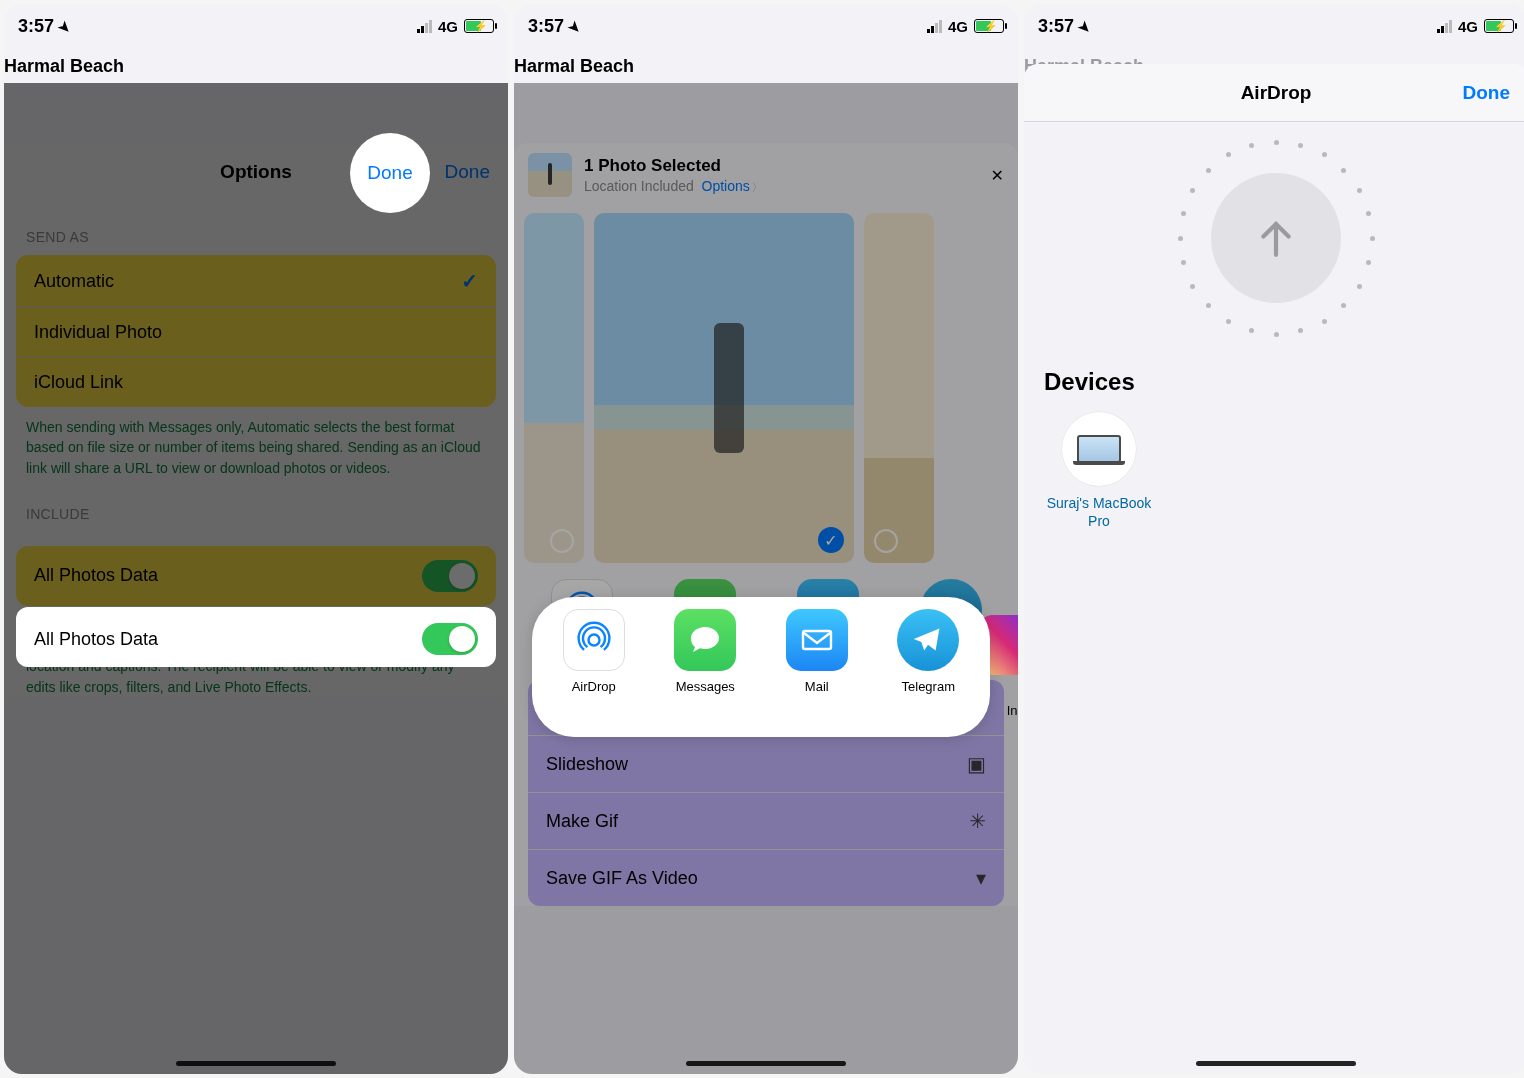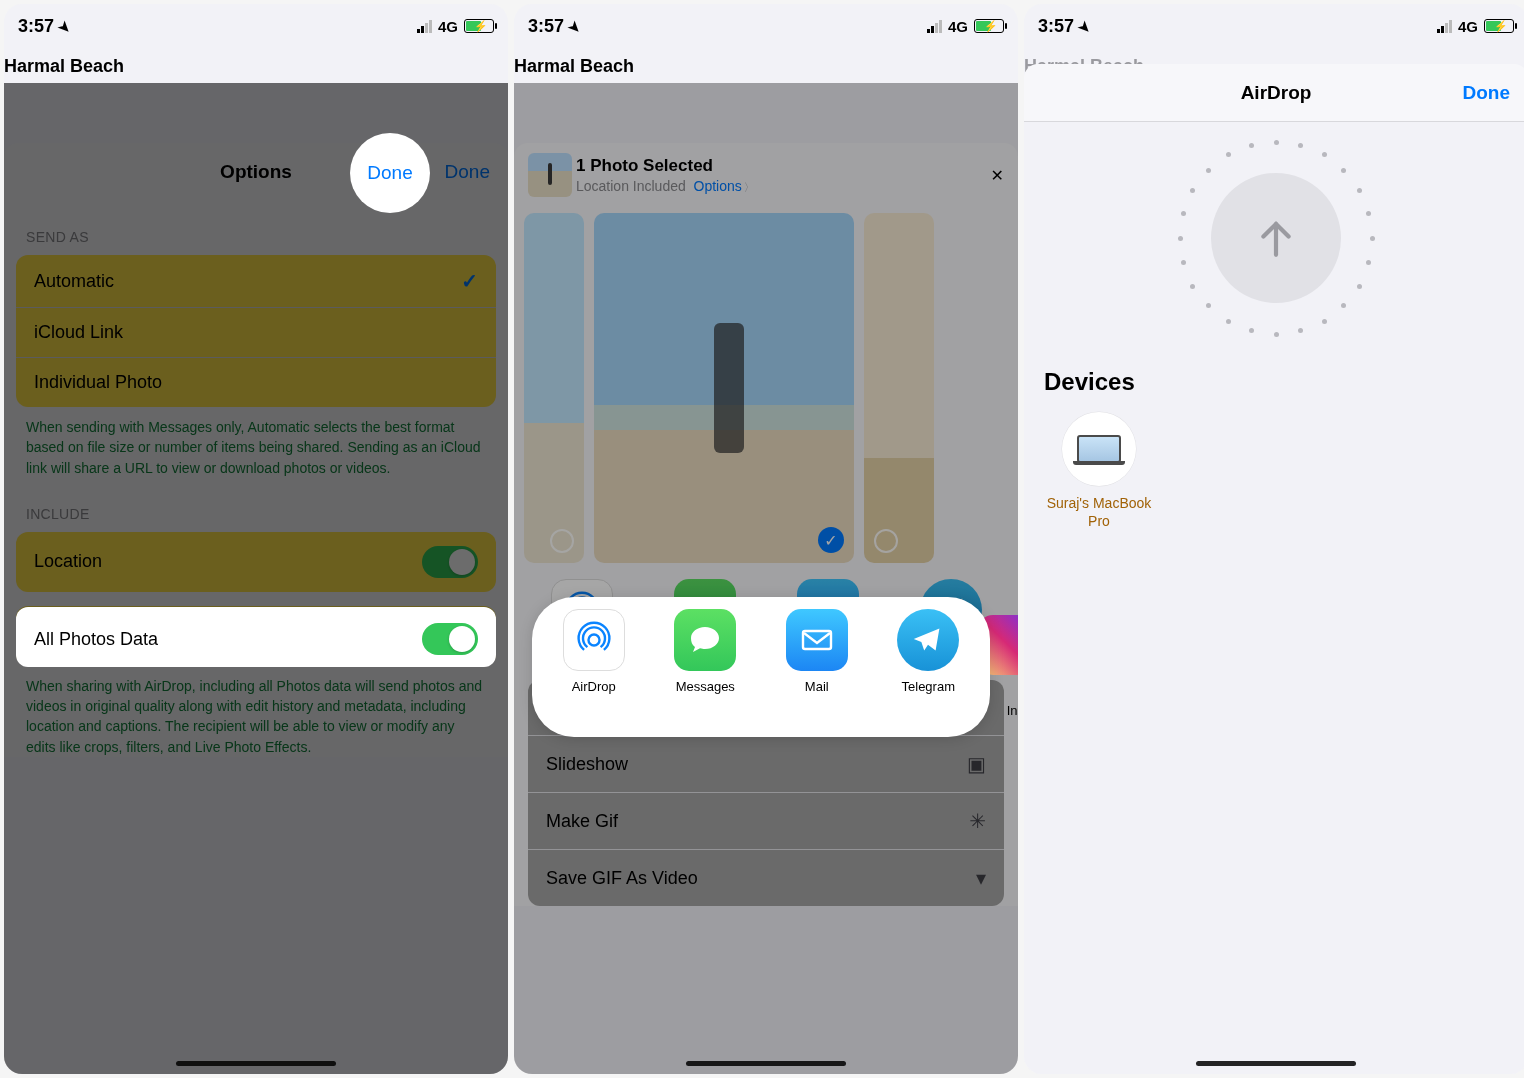--- a/index.html
+++ b/index.html
@@ -122,21 +122,21 @@
   }
   .hl-roundrect {
     position:absolute;
     background:#fff;
     border-radius:42px;
     box-shadow: 0 2px 14px rgba(0,0,0,0.15);
   }
 
   
   .share-header {
-    display:flex; align-items:center; gap:4px; padding:10px 14px;
+    display:flex; align-items:center; gap:12px; padding:10px 14px;
   }
   .thumb {
     width:44px;height:44px;border-radius:6px;
     background: linear-gradient(#bde1ff 0 40%, #e9dfc6 40% 100%);
     position:relative; flex:none;
   }
   .thumb::after{content:"";position:absolute;left:20px;top:10px;width:4px;height:22px;background:#3a3a3a;border-radius:2px;}
   .share-titles { flex:1; }
   .share-titles .t1{ font-size:17px; font-weight:600;}
   .share-titles .t2{ font-size:14px; color:#8a8a8e; margin-top:2px;}
@@ -174,21 +174,21 @@
   .app .icon {
     width:62px;height:62px;border-radius:15px;margin:0 auto 8px;
     display:flex;align-items:center;justify-content:center;
   }
   .ic-airdrop{background:#fff;border:0.5px solid #ddd;}
   .ic-messages{background:linear-gradient(#5ce063,#33c75a);}
   .ic-mail{background:linear-gradient(#3fc8ff,#1c86f4);}
   .ic-telegram{background:linear-gradient(#3ac0f5,#1892d7);}
 
   .action-list {
-    margin: 14px 14px 0; background:#a3a3a3; border-radius:12px;
+    margin: 14px 14px 0; background:#c4b5fd; border-radius:12px;
   }
   .action-item {
     padding:16px 18px; display:flex; justify-content:space-between; align-items:center;
     border-bottom:0.5px solid #e2e2e6; font-size:18px;
   }
   .action-item:last-child{border-bottom:none;justify-content:space-between;}
   .acc-icon{ color:#3c3c43; font-size:20px; }
 
   .home-indicator {
     position:absolute; bottom:8px; left:50%; transform:translateX(-50%);
@@ -212,21 +212,21 @@
     display:flex;align-items:center;justify-content:center;color:#9a9aa0;
   }
   .devices-title{ font-size:24px; font-weight:700; margin: 8px 0 16px;}
   .device {
     display:inline-flex; flex-direction:column; align-items:center; width:110px; text-align:center;
   }
   .device .circ{
     width:74px;height:74px;border-radius:50%;background:#fff;display:flex;align-items:center;justify-content:center;
     box-shadow:0 0 0 0.5px #e0e0e4;
   }
-  .device .label{font-size:14px;margin-top:8px;line-height:1.3;color:#a16207;}
+  .device .label{font-size:14px;margin-top:8px;line-height:1.3;color:#0369a1;}
   .laptop {
     width:44px;height:28px;background:linear-gradient(#c9e3f7,#a6c6e3);border:2px solid #4a4a4a;border-radius:3px;position:relative;
   }
   .laptop::after{content:"";position:absolute;left:-6px;right:-6px;bottom:-4px;height:4px;background:#4a4a4a;border-radius:0 0 3px 3px;}
 
   
   .panel-stack { position:relative; flex:1; overflow:hidden;}
   .dim-under { position:absolute; inset:0; background:rgba(0,0,0,0.35); }
   .content-under { position:relative; }
 
@@ -273,37 +273,29 @@
         <div class="title">Options</div>
         <div class="done-btn">Done</div>
       </div>
       <div class="section-label">SEND AS</div>
       <div class="cell-group">
         <div class="cell">
           <span>Automatic</span>
           <span class="check">✓</span>
         </div>
         <div class="cell">
+          <span>Individual Photo</span>
+        </div>
+        <div class="cell">
           <span>iCloud Link</span>
         </div>
-        <div class="cell">
-          <span>Individual Photo</span>
-        </div>
       </div>
       <div class="footer-text">When sending with Messages only, Automatic selects the best format based on file size or number of items being shared. Sending as an iCloud link will share a URL to view or download photos or videos.</div>
 
       <div class="section-label">INCLUDE</div>
-      <div class="cell-group">
-        <div class="cell">
-          <span>Location</span>
-          <span class="toggle">
-              <span class="knob"></span>
-            </span>
-        </div>
-      </div>
 
       <div style="height:14px"></div>
       <div class="cell-group">
         <div class="cell">
           <span>All Photos Data</span>
           <span class="toggle">
               <span class="knob"></span>
             </span>
         </div>
       </div>

